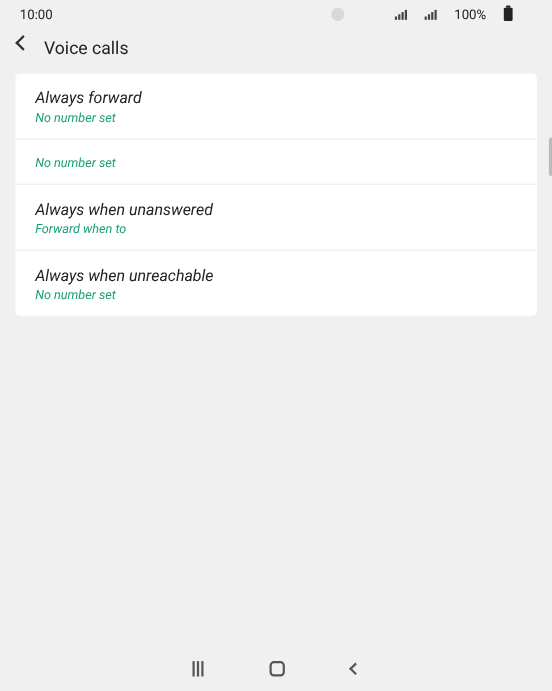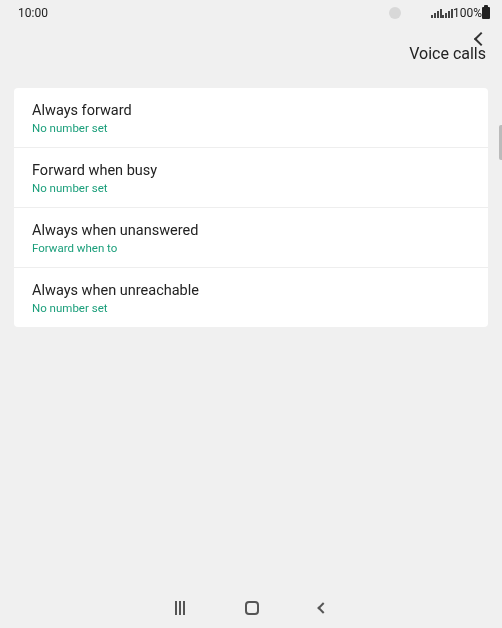--- a/index.html
+++ b/index.html
@@ -12,31 +12,31 @@
       height: 628px;
       background: #f0f0f0;
       font-family: -apple-system, BlinkMacSystemFont, 'Segoe UI', Roboto, sans-serif;
       position: relative;
       overflow: hidden;
     }
     .status-bar {
       display: flex;
       justify-content: space-between;
       align-items: center;
-      padding: 6px 12px 4px 18px;
+      padding: 6px 36px 4px 18px;
       font-size: 12px;
       color: #222;
     }
     .status-left {
       font-weight: 400;
     }
     .status-right {
       display: flex;
       align-items: center;
-      gap: 0;
+      gap: 16px;
     }
     .camera-dot {
       width: 12px;
       height: 12px;
       background: #d8d8d8;
       border-radius: 50%;
       margin-right: 30px;
     }
     .signal-bars {
       display: flex;
@@ -64,42 +64,43 @@
       position: absolute;
       top: -2px;
       left: 2px;
       width: 4px;
       height: 2px;
       background: #222;
       border-radius: 1px 1px 0 0;
     }
     .header {
       display: flex;
-      align-items: flex-end;
+      align-items: flex-start;
       padding: 10px 16px 14px 16px;
-      flex-direction: column;
+      gap: 14px;
     }
     .back-chevron {
       width: 10px;
       height: 10px;
       border-left: 2px solid #333;
       border-bottom: 2px solid #333;
       transform: rotate(45deg);
     }
     .header-title {
       font-size: 16px;
       color: #222;
       font-weight: 400;
     }
     .card {
       background: #fff;
-      margin: 11px 14px;
+      margin: 0 14px;
       border-radius: 4px;
       padding: 0;
       overflow: hidden;
+      font-style: italic;
     }
     .list-item {
       padding: 14px 18px 12px 18px;
       border-bottom: 1px solid #eee;
     }
     .list-item:last-child {
       border-bottom: none;
     }
     .item-title {
       font-size: 14.5px;
@@ -183,21 +184,20 @@
   </div>
   <div class="header-title">Voice calls</div>
 </div>
 
 <div class="card">
   <div class="list-item">
     <div class="item-title">Always forward</div>
     <div class="item-subtitle">No number set</div>
   </div>
   <div class="list-item">
-    <div class="item-title">Forward when busy</div>
     <div class="item-subtitle">No number set</div>
   </div>
   <div class="list-item">
     <div class="item-title">Always when unanswered</div>
     <div class="item-subtitle">Forward when to</div>
   </div>
   <div class="list-item">
     <div class="item-title">Always when unreachable</div>
     <div class="item-subtitle">No number set</div>
   </div>

